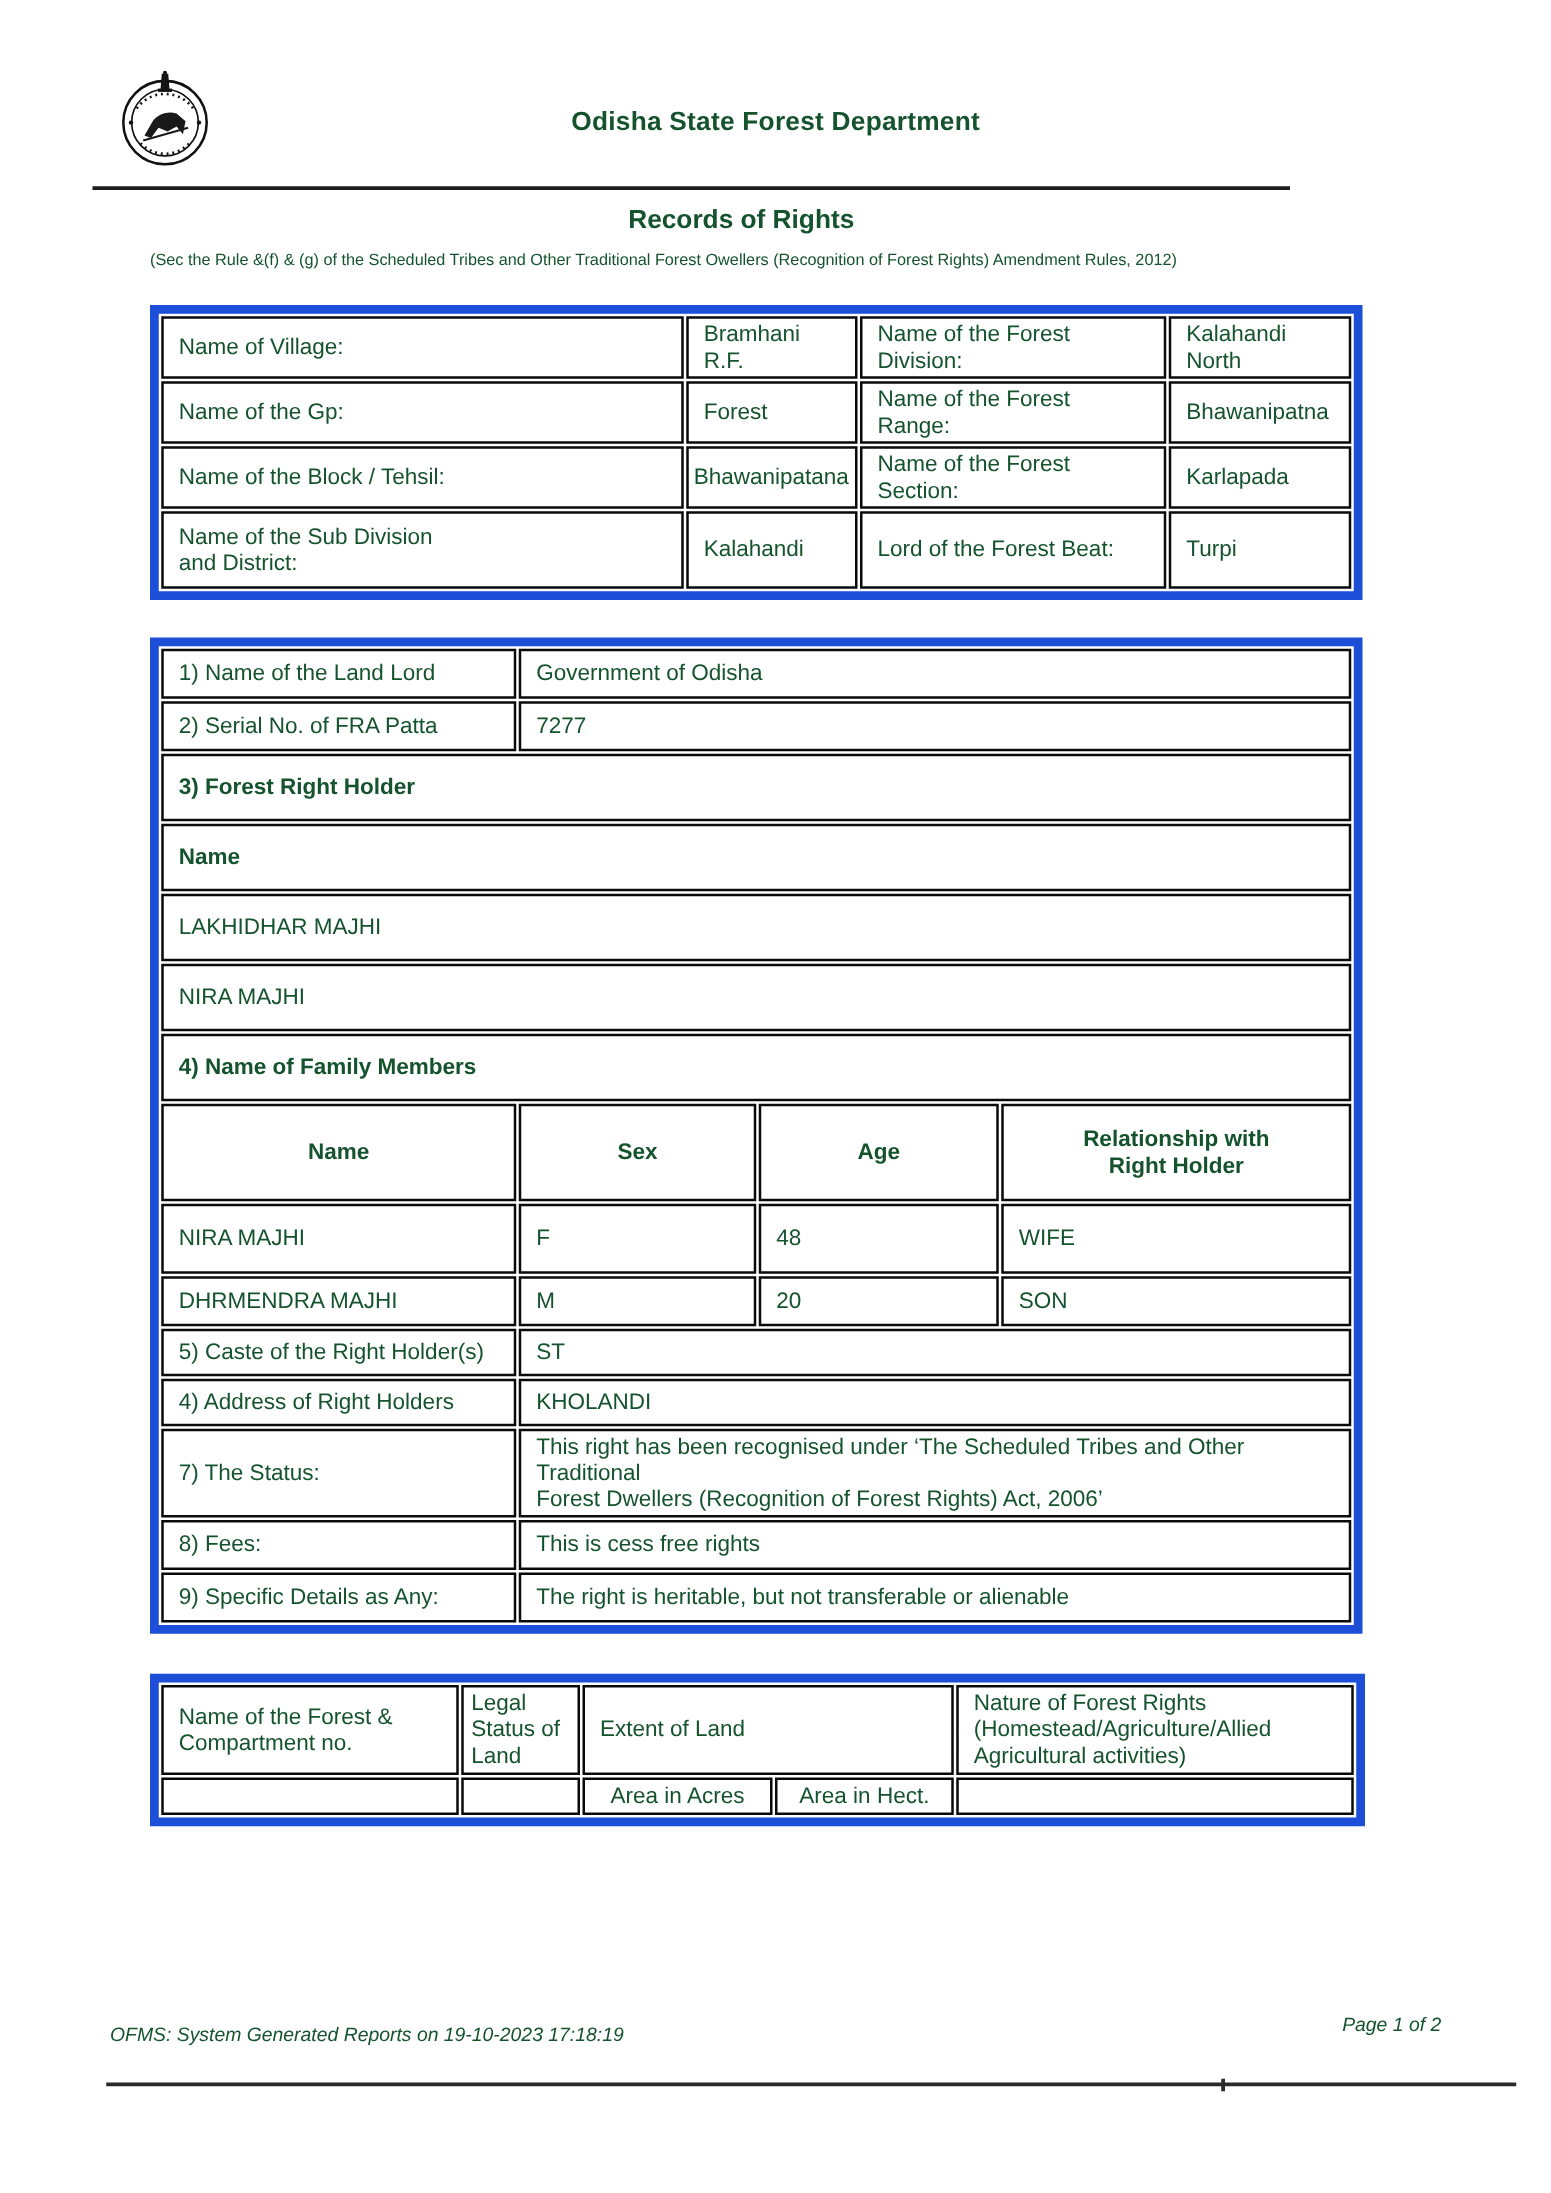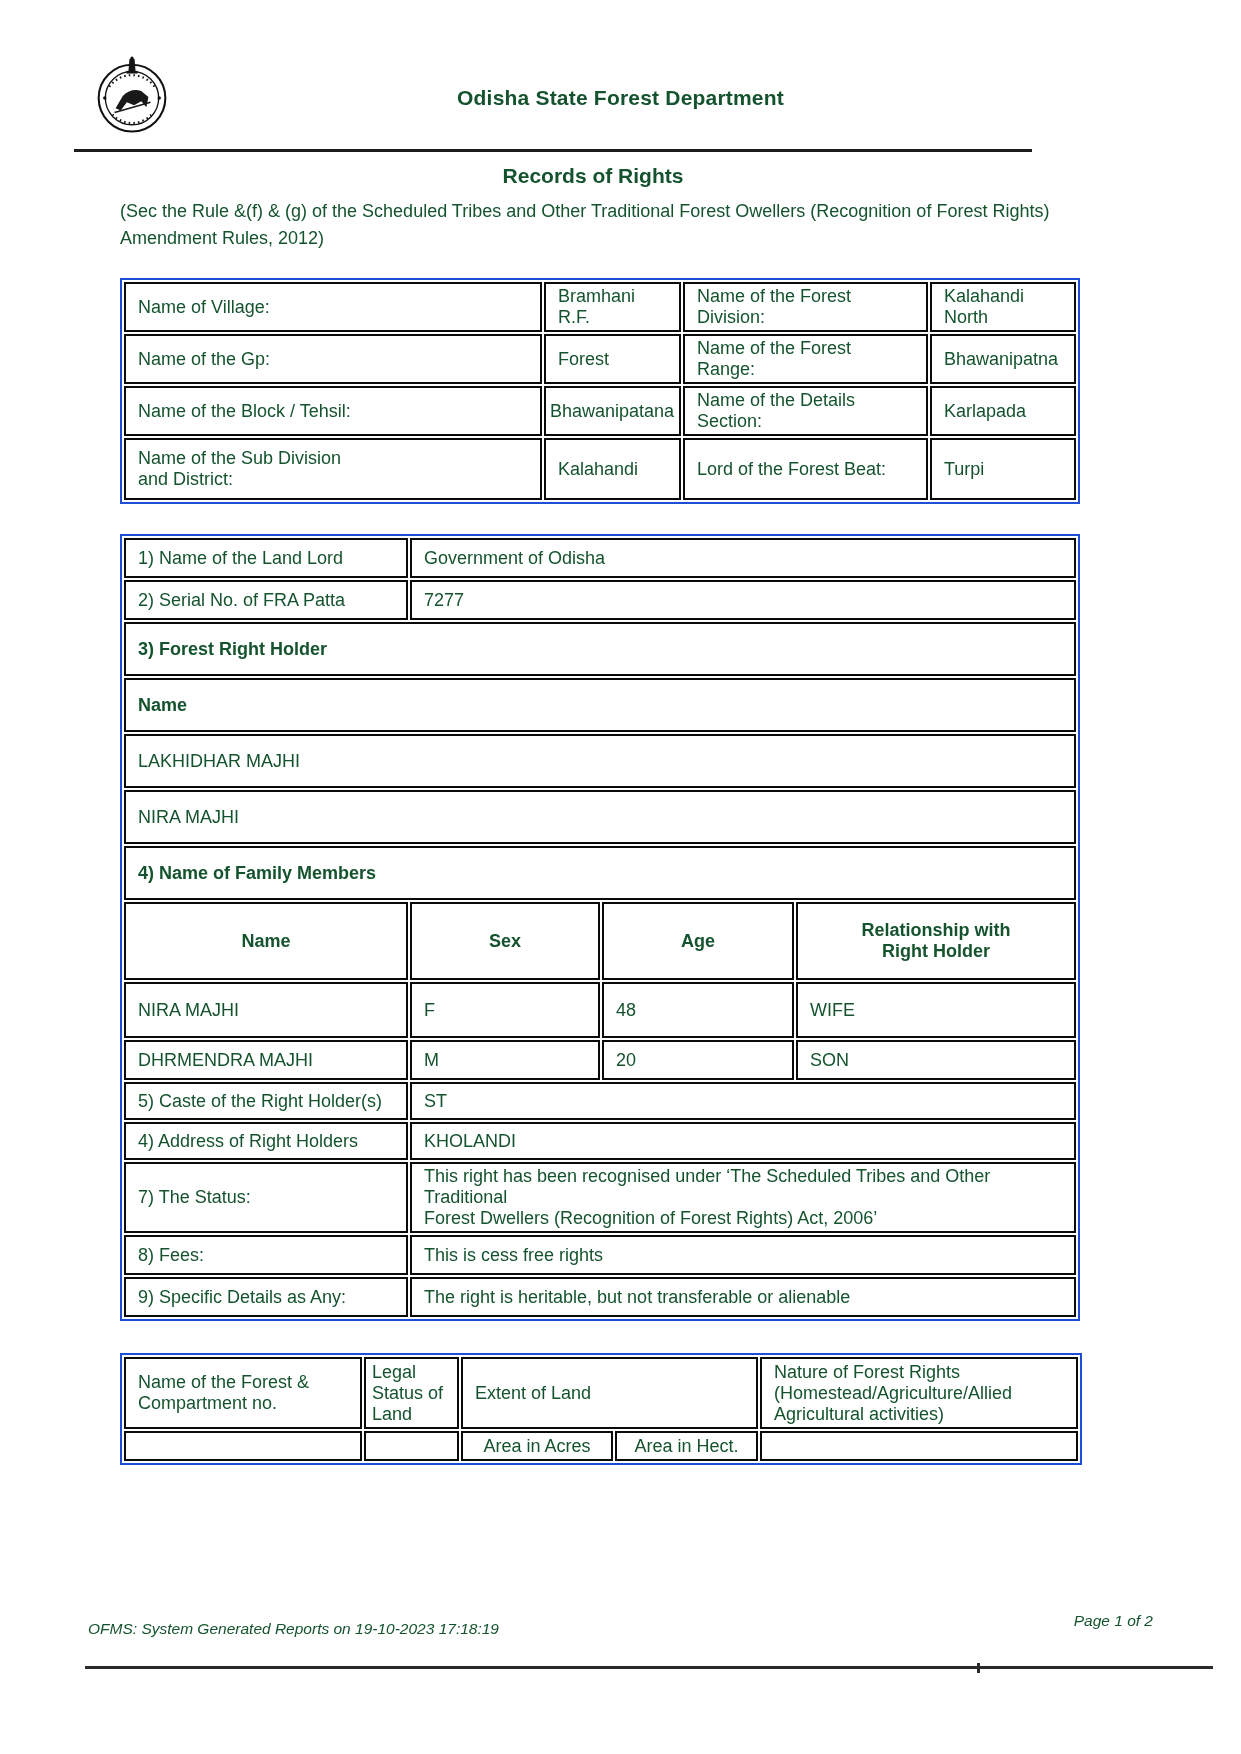--- a/index.html
+++ b/index.html
@@ -11,24 +11,24 @@
 
   
   .header { position:relative; height:150px; }
   .emblem { position:absolute; left:93px; top:56px; width:78px; height:78px; }
   .dept-title { position:absolute; top:86px; left:0; width:100%; text-align:center;
                 font-size:21px; font-weight:bold; letter-spacing:0.2px; }
   .header-rule { position:absolute; top:149px; left:74px; width:958px; height:0;
                  border-top:3px solid #1c1c1c; }
 
   .records-title { margin:14px 0 0 0; text-align:center; font-size:21px; font-weight:bold; }
-  .subtitle { margin-top:10px; width:952px; font-size:18px; line-height:1.5; }
+  .subtitle { margin-top:10px; width:952px; font-size:13px; line-height:1.5; }
 
   
-  table.doc { border-collapse:separate; border-spacing:2px; border:2px solid #1d4ed8;
+  table.doc { border-collapse:separate; border-spacing:2px; border:7px solid #1d4ed8;
               width:946px; table-layout:fixed; }
   table.doc td { border:2px solid #0a0a0a; padding:2px 12px; font-size:18px;
                  vertical-align:middle; overflow:hidden; }
   td.b { font-weight:bold; }
   td.center { text-align:center; }
   .preline { white-space:pre-line; }
 
   .t1 { margin-top:26px; }
   .t2 { margin-top:30px; }
   .t3 { margin-top:32px; }
@@ -85,21 +85,21 @@
       </tr>
       <tr style="height:38px">
         <td class="preline">Name of the Gp:</td>
         <td>Forest</td>
         <td>Name of the Forest Range:</td>
         <td>Bhawanipatna</td>
       </tr>
       <tr style="height:38px">
         <td class="preline">Name of the Block / Tehsil:</td>
         <td style="padding:2px 2px 2px 4px">Bhawanipatana</td>
-        <td>Name of the Details Section:</td>
+        <td>Name of the Forest Section:</td>
         <td>Karlapada</td>
       </tr>
       <tr style="height:62px">
         <td class="preline">Name of the Sub Division
 and District:</td>
         <td>Kalahandi</td>
         <td>Lord of the Forest Beat:</td>
         <td>Turpi</td>
       </tr>
     </tbody>

